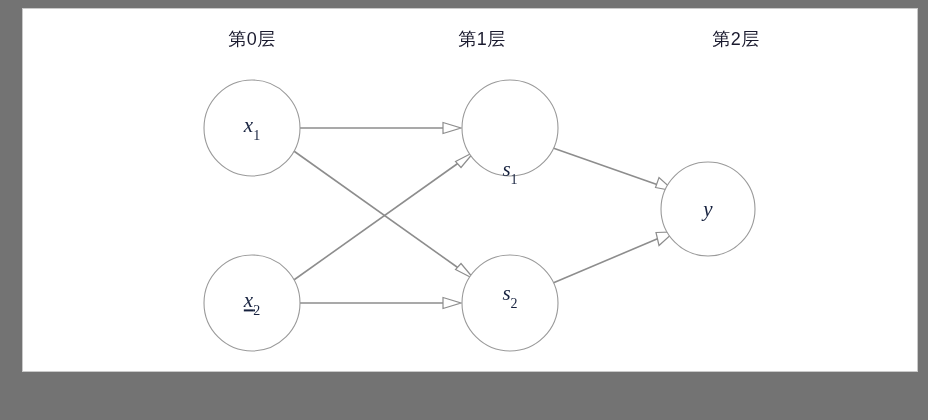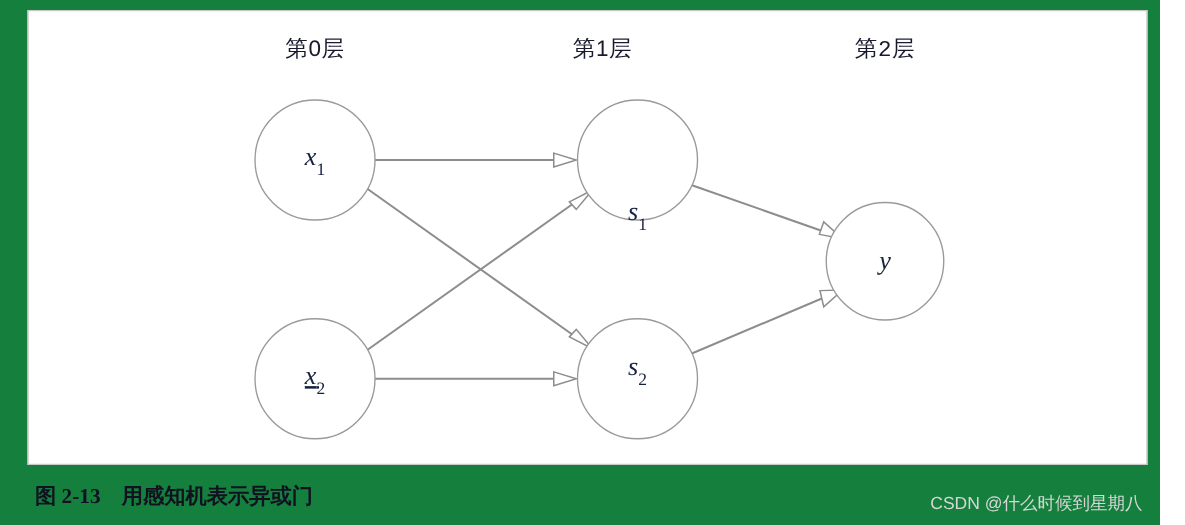--- a/index.html
+++ b/index.html
@@ -14,21 +14,21 @@
     font-family: "Liberation Sans", "DejaVu Sans", sans-serif;
     overflow: hidden;
   }
 
   #figure-root {
     position: absolute;
     left: 0;
     top: 0;
     width: 928px;
     height: 420px;
-    background: #15803d;
+    background: #737373;
   }
 
   
   #figure-box {
     position: absolute;
     left: 22px;
     top: 8px;
     width: 896px;
     height: 364px;
     border: 1px solid #c9c9c9;
@@ -123,21 +123,21 @@
 </style>
 </head>
 <body>
 
 <div id="figure-root">
 
   <div id="figure-box"></div>
 
   <div class="layer-label" style="left:252px;">第0层</div>
   <div class="layer-label" style="left:482px;">第1层</div>
-  <div class="layer-label" style="left:708px;font-family:Liberation Mono, monospace;">第2层</div>
+  <div class="layer-label" style="left:736px;">第2层</div>
 
   <svg id="diagram-svg" viewBox="0 0 948 420">
 
     <g>
 
       <g>
         <line class="edge-line" x1="300" y1="128" x2="449" y2="128"></line>
         <polygon class="arrow-head" points="443,122.5 461,128 443,133.5"></polygon>
       </g>
 
@@ -185,17 +185,15 @@
   <div class="node-label" style="left:510px; top:128px;margin-top:44px;">
     <span>s</span><span class="sub">1</span>
   </div>
   <div class="node-label" style="left:510px; top:296px;">
     <span>s</span><span class="sub">2</span>
   </div>
   <div class="node-label" style="left:708px; top:209px;">
     <span>y</span>
   </div>
 
-  <div id="figure-caption"><span class="cap-num">图 2-13</span>　<span>用感知机表示异或门</span></div>
 
-  <div id="watermark">CSDN @什么时候到星期八</div>
 
 </div>
 
 </body></html>

